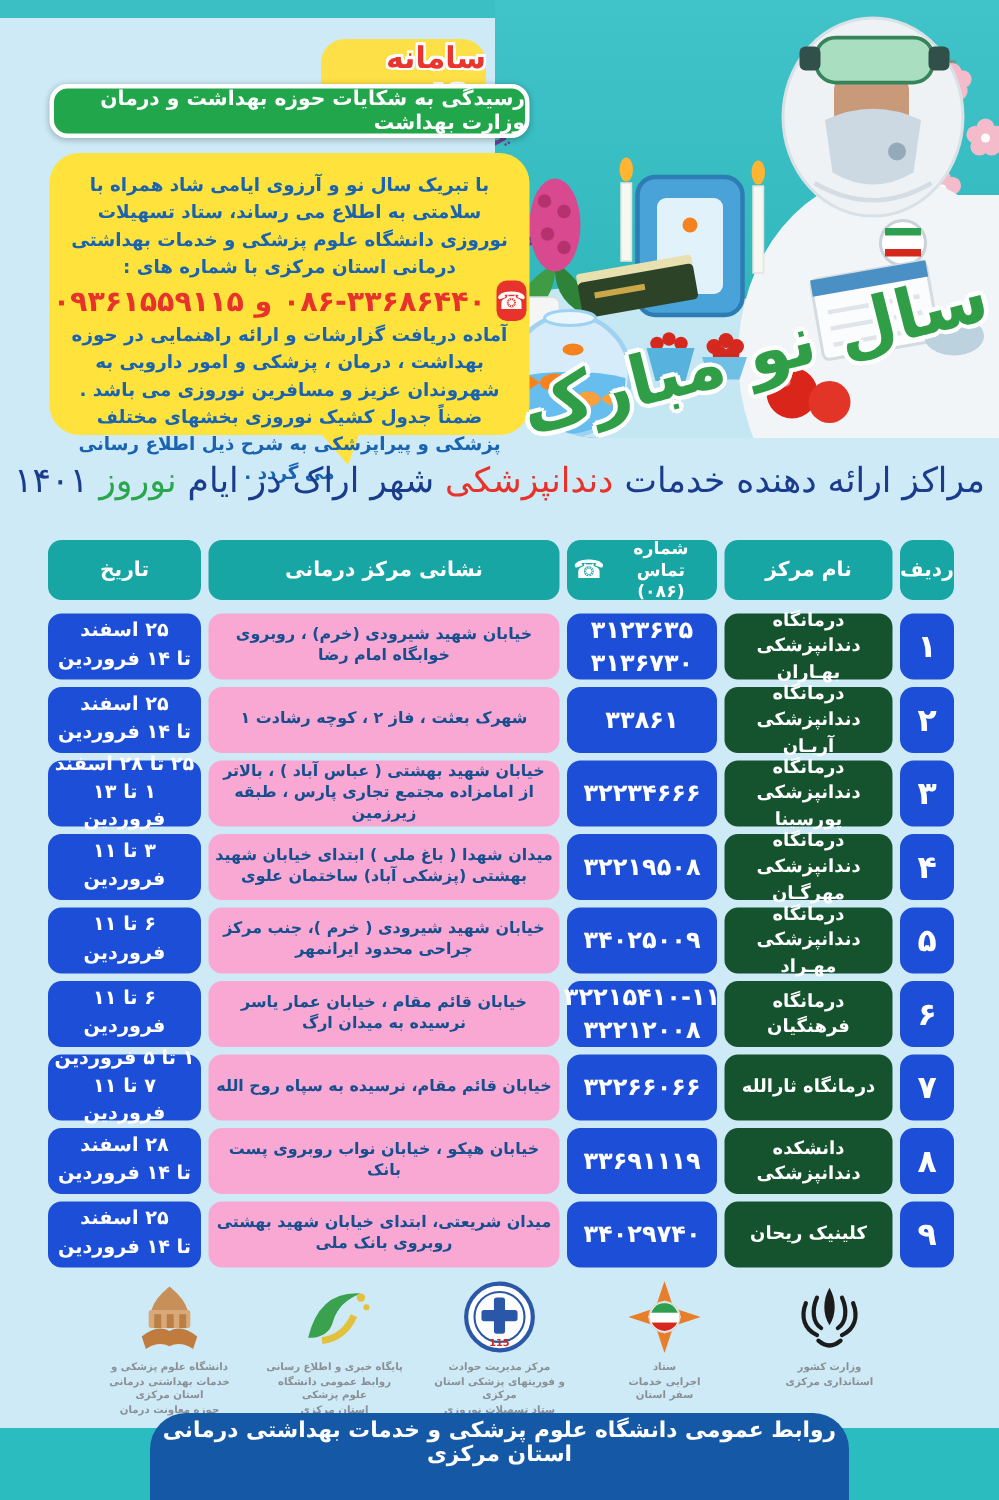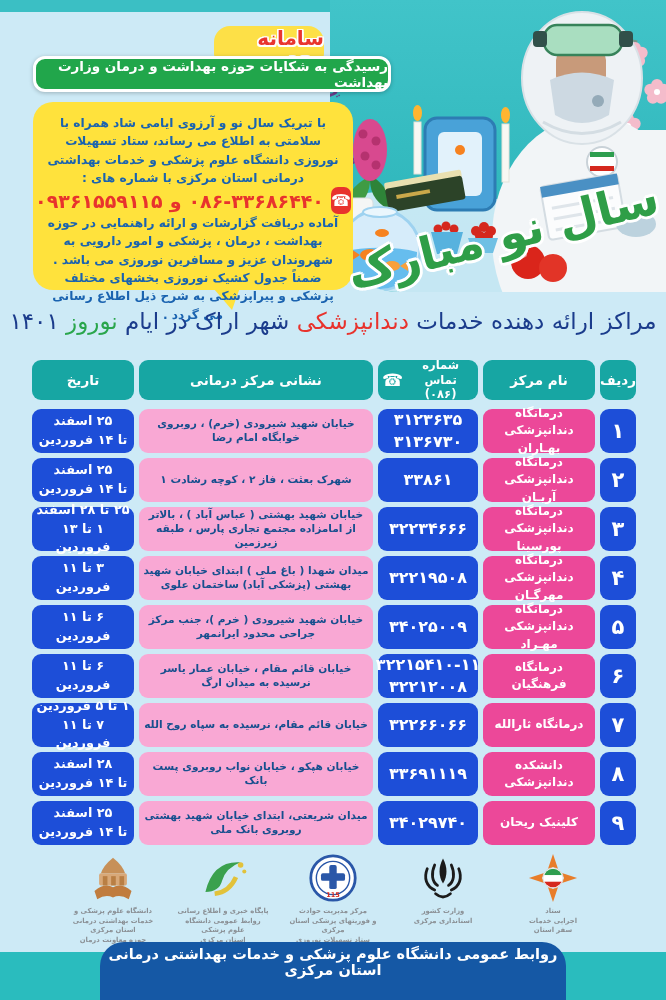--- a/index.html
+++ b/index.html
@@ -12,21 +12,21 @@
            background:linear-gradient(180deg,#41c4c9,#29b2b7);border-bottom-left-radius:70px;overflow:hidden;}
   .greeting{position:absolute;left:342px;top:208px;width:322px;text-align:center;
             transform:rotate(-14deg);color:#2f9e47;font-size:46px;font-weight:bold;z-index:6;
             text-shadow:-2px -2px 0 #fff,2px -2px 0 #fff,-2px 2px 0 #fff,2px 2px 0 #fff,0 -3px 0 #fff,0 3px 0 #fff,-3px 0 0 #fff,3px 0 0 #fff;}
 
   
   .sys-badge{position:absolute;left:214px;top:26px;width:110px;height:33px;background:#fde047;
              border-radius:16px 16px 5px 5px;display:flex;align-items:flex-start;justify-content:center;z-index:2;}
   .sys-badge span{color:#e9352e;font-size:20px;font-weight:bold;
              text-shadow:-1.5px -1.5px 0 #fff,1.5px -1.5px 0 #fff,-1.5px 1.5px 0 #fff,1.5px 1.5px 0 #fff,0 -1.5px 0 #fff,0 1.5px 0 #fff,-1.5px 0 0 #fff,1.5px 0 0 #fff;}
-  .comp-badge{position:absolute;left:33px;top:56px;width:358px;height:36px;background:#21a64b;
+  .comp-badge{position:absolute;left:33px;top:56px;width:320px;height:36px;background:#21a64b;
               border:3px solid #fff;border-radius:12px;box-sizing:border-box;z-index:3;
               display:flex;align-items:center;justify-content:center;color:#fff;font-size:13.5px;font-weight:bold;
               box-shadow:0 1px 4px rgba(0,0,0,.25);}
 
   
   .notice{position:absolute;left:33px;top:102px;width:320px;height:188px;background:#ffe23c;border-radius:20px;
           box-sizing:border-box;padding:12px 10px 8px;display:flex;flex-direction:column;justify-content:space-between;z-index:2;}
   .notice .txt{color:#1a63b0;font-size:12.2px;font-weight:bold;text-align:center;line-height:1.5;}
   .phone-row{display:flex;align-items:center;justify-content:center;gap:7px;color:#e8332d;font-size:19px;font-weight:bold;}
   .phone-ic{width:27px;height:27px;background:#e8332d;border-radius:7px;color:#fff;font-size:16px;
@@ -39,21 +39,21 @@
   .title{position:absolute;left:0;top:308px;width:666px;text-align:center;font-size:23px;font-weight:normal;z-index:4;}
   .t-blue{color:#1b3c8c;} .t-red{color:#e8332d;} .t-green{color:#2aa64c;}
 
   
   .tbl{position:absolute;left:32px;top:360px;width:604px;display:grid;direction:rtl;
        grid-template-columns:36px 112px 100px 234px 102px;gap:5px;grid-auto-rows:44px;z-index:4;}
   .cell{border-radius:9px;display:flex;flex-direction:column;align-items:center;justify-content:center;
         text-align:center;font-weight:bold;padding:2px 4px;box-sizing:border-box;white-space:pre-line;}
   .h{height:40px;background:#17a6a3;color:#fff;font-size:13.5px;line-height:1.2;}
   .c-teal{background:#1d4ed8;color:#fff;}
-  .c-navy{background:#ec4899;color:#fff;font-size:12px;line-height:1.45;}
+  .c-navy{background:#14532d;color:#fff;font-size:12px;line-height:1.45;}
   .c-light{background:#f9a8d4;color:#174f8e;font-size:10.6px;line-height:1.32;text-align:center;}
   .c-no{font-size:21px;}
   .c-phone{font-size:16px;direction:ltr;line-height:1.35;}
   .c-date{font-size:12.8px;line-height:1.45;}
   .h-phone{flex-direction:row;gap:4px;}
   .h-phone .two{font-size:11.5px;line-height:1.25;}
   .h-phone .ic{font-size:17px;}
 
   
   .logos{position:absolute;left:0;top:852px;width:666px;display:flex;direction:ltr;
@@ -328,48 +328,48 @@
         <rect x="23" y="13" width="8" height="26" rx="2" fill="#2a57a8"></rect>
         <rect x="14" y="22" width="26" height="8" rx="2" fill="#2a57a8"></rect>
         <text x="27" y="48" font-size="7" fill="#d5281e" text-anchor="middle" font-weight="bold">115</text>
       </svg>
       <div class="cap">مرکز مدیریت حوادث
 و فوریتهای پزشکی استان مرکزی
 ستاد تسهیلات نوروزی</div>
     </div>
     <div class="logo">
       <svg width="50" height="52" viewBox="0 0 54 54">
+        <g fill="#e87d2a">
+          <path d="M27,1 l6,18 -6,-4 -6,4 z"></path>
+            <path d="M27,53 l6,-18 -6,4 -6,-4 z"></path>
+          <path d="M1,27 l18,-6 -4,6 4,6 z"></path>
+            <path d="M53,27 l-18,-6 4,6 -4,6 z"></path>
+        </g>
+        <circle cx="27" cy="27" r="11" fill="#fff" stroke="#d8d8d8"></circle>
+        <g clip-path="url(#flagclip)">
+          <rect x="17" y="17" width="20" height="7" fill="#2e9e4f"></rect>
+          <rect x="17" y="24" width="20" height="7" fill="#fff"></rect>
+          <rect x="17" y="31" width="20" height="7" fill="#d5281e"></rect>
+        </g>
+      </svg>
+      <div class="cap">ستاد
+اجرایی خدمات
+سفر استان</div>
+    </div>
+    <div class="logo">
+      <svg width="50" height="52" viewBox="0 0 54 54">
         <path d="M27,6 C22,15 22,25 27,33 C32,25 32,15 27,6 z" fill="#1b1b1b"></path>
         <g fill="none" stroke="#1b1b1b" stroke-width="3" stroke-linecap="round">
           <path d="M18,13 C14,22 15,31 21,35"></path>
           <path d="M36,13 C40,22 39,31 33,35"></path>
           <path d="M10,17 C6,27 9,36 18,40"></path>
           <path d="M44,17 C48,27 45,36 36,40"></path>
           <path d="M19,44 q8,7 16,0"></path>
         </g>
       </svg>
       <div class="cap">وزارت کشور
 استانداری مرکزی</div>
     </div>
-    <div class="logo">
-      <svg width="50" height="52" viewBox="0 0 54 54">
-        <g fill="#e87d2a">
-          <path d="M27,1 l6,18 -6,-4 -6,4 z"></path>
-            <path d="M27,53 l6,-18 -6,4 -6,-4 z"></path>
-          <path d="M1,27 l18,-6 -4,6 4,6 z"></path>
-            <path d="M53,27 l-18,-6 4,6 -4,6 z"></path>
-        </g>
-        <circle cx="27" cy="27" r="11" fill="#fff" stroke="#d8d8d8"></circle>
-        <g clip-path="url(#flagclip)">
-          <rect x="17" y="17" width="20" height="7" fill="#2e9e4f"></rect>
-          <rect x="17" y="24" width="20" height="7" fill="#fff"></rect>
-          <rect x="17" y="31" width="20" height="7" fill="#d5281e"></rect>
-        </g>
-      </svg>
-      <div class="cap">ستاد
-اجرایی خدمات
-سفر استان</div>
-    </div>
   </div>
 
   <div class="foot-band"></div>
   <div class="foot-pill">روابط عمومی دانشگاه علوم پزشکی و خدمات بهداشتی درمانی استان مرکزی</div>
 </div>
 
 </body></html>

